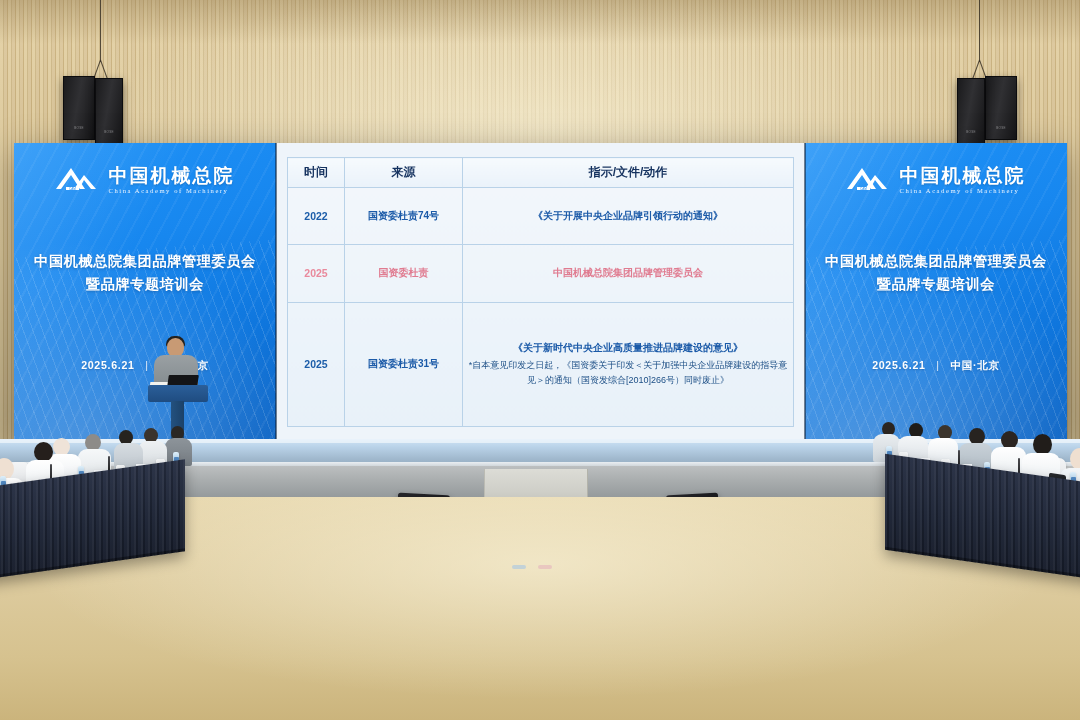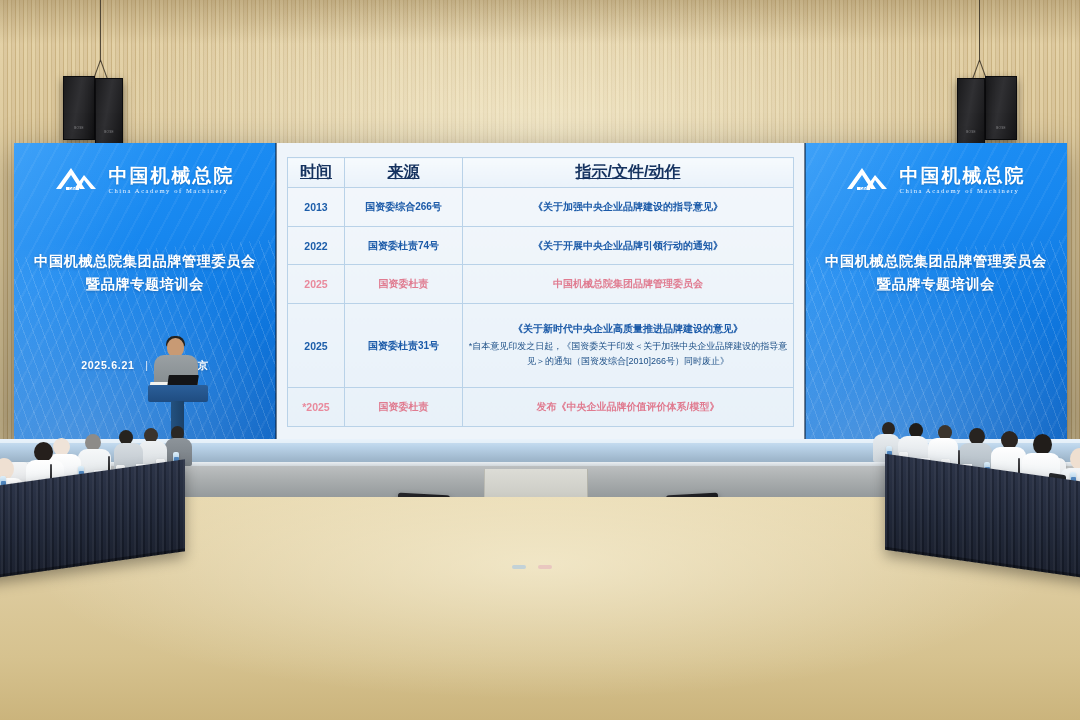--- a/index.html
+++ b/index.html
@@ -125,23 +125,22 @@
     width:100%; height:100%; border-collapse:collapse;
     table-layout:fixed;
     background:linear-gradient(180deg,#f3f7fb 0%, #e8f1f9 100%);
   }
   table.doc td, table.doc th{
     border:1px solid #b9d2e8;
     text-align:center; vertical-align:middle;
     padding:2px 4px;
   }
   table.doc th{
-    font-size:16px; font-weight:700; color:#15325f; height:30px;
+    font-size:12px; font-weight:700; color:#15325f; height:30px;
     background:linear-gradient(180deg,#f6fafd,#eaf2fa);
-    text-decoration:underline;
   }
   .col-time{ width:57px; }
   .col-src { width:118px; }
   td.c-time{ font-size:10.5px; font-weight:700; }
   td.c-src { font-size:10px;  font-weight:700; }
   td.c-act { font-size:10px;  font-weight:700; }
   tr.blue td{ color:#1b5aa8; }
   tr.red  td{ color:#e07b90; }
   tr.blue td.c-time{ color:#1c5da9; }
   tr.red  td.c-time{ color:#e9899c; }
@@ -396,46 +395,36 @@
           </colgroup>
           <thead>
             <tr>
               <th>时间</th>
               <th>来源</th>
               <th>指示/文件/动作</th>
             </tr>
           </thead>
           <tbody>
             <tr class="blue rowh-s">
-              <td class="c-time">2013</td>
-              <td class="c-src">国资委综合266号</td>
-              <td class="c-act">《关于加强中央企业品牌建设的指导意见》</td>
-            </tr>
-            <tr class="blue rowh-s">
               <td class="c-time">2022</td>
               <td class="c-src">国资委杜责74号</td>
               <td class="c-act">《关于开展中央企业品牌引领行动的通知》</td>
             </tr>
             <tr class="red rowh-s">
               <td class="c-time">2025</td>
               <td class="c-src">国资委杜责</td>
               <td class="c-act">中国机械总院集团品牌管理委员会</td>
             </tr>
             <tr class="blue rowh-b">
               <td class="c-time">2025</td>
               <td class="c-src">国资委杜责31号</td>
               <td class="c-act">
                 <span>《关于新时代中央企业高质量推进品牌建设的意见》</span>
                 <span class="note">*自本意见印发之日起，《国资委关于印发＜关于加强中央企业品牌建设的指导意见＞的通知（国资发综合[2010]266号）同时废止》</span>
               </td>
-            </tr>
-            <tr class="red rowh-s">
-              <td class="c-time">*2025</td>
-              <td class="c-src">国资委杜责</td>
-              <td class="c-act">发布《中央企业品牌价值评价体系/模型》</td>
             </tr>
           </tbody>
         </table>
       </div>
     </div>
 
     <div class="panel panel-blue right">
       <div class="glow-sweep"></div>
       <div class="streaks"></div>
       <div class="slide-inner">
@@ -448,20 +437,25 @@
           </svg>
           <span class="logo-txt">
             <span class="logo-cn">中国机械总院</span>
             <span class="logo-en">China Academy of Machinery</span>
           </span>
         </div>
         <div class="slide-title">
           <div>中国机械总院集团品牌管理委员会</div>
           <div>暨品牌专题培训会</div>
         </div>
+        <div class="slide-meta">
+          <span>2025.6.21</span>
+          <span class="sep">|</span>
+          <span>中国·北京</span>
+        </div>
       </div>
     </div>
 
     <div class="seam" style="left:261px;"></div>
     <div class="seam" style="right:261px;"></div>
   </div>
 
   <div class="presenter">
     <div class="p-hair"></div>
     <div class="p-head"></div>

